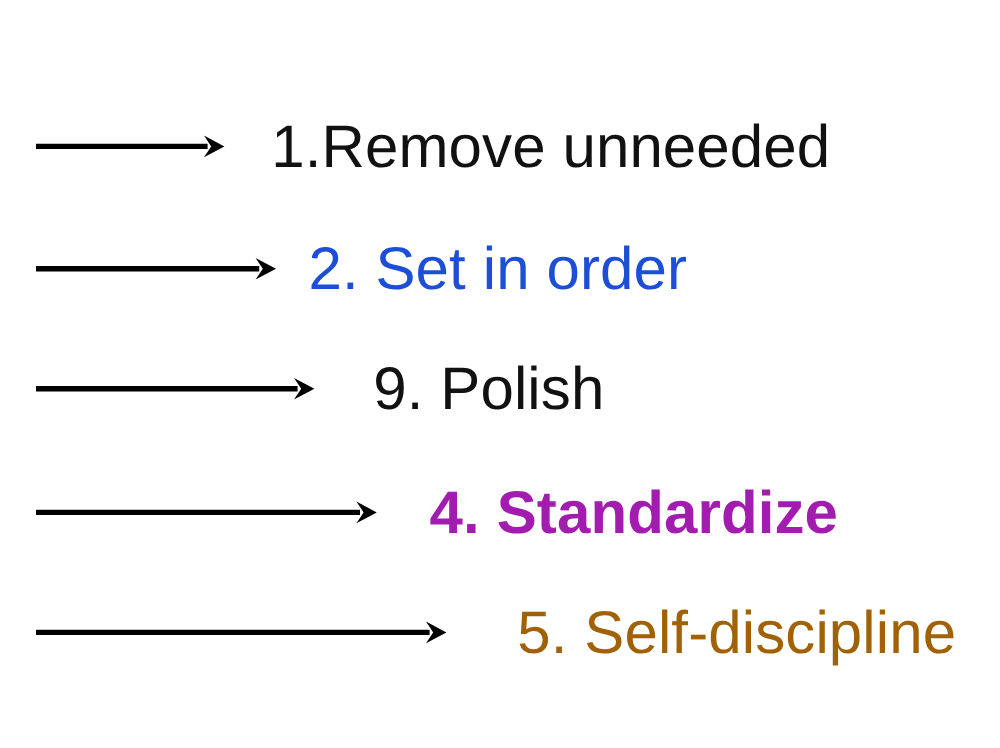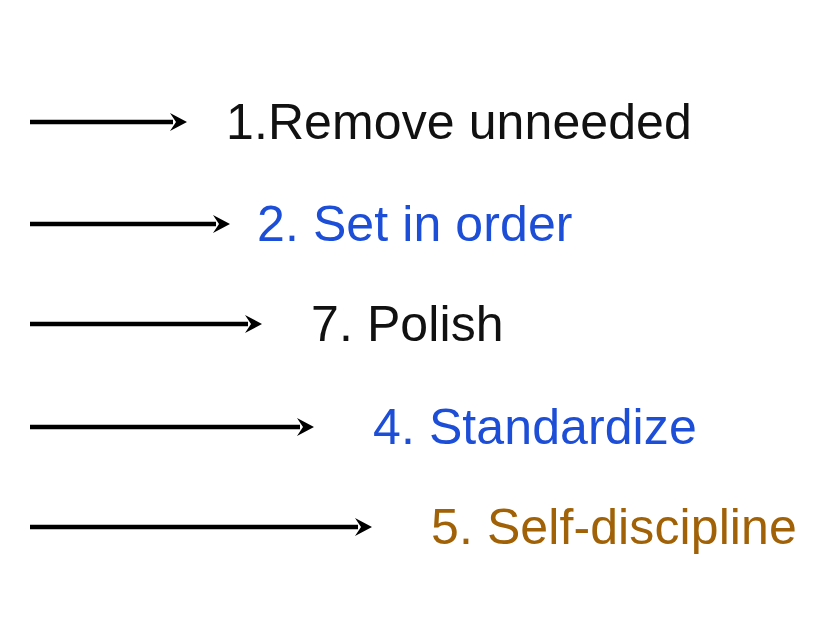--- a/index.html
+++ b/index.html
@@ -71,30 +71,30 @@
       </div>
       <div class="step-label" style="left: 257px; color: #1d4ed8;">2. Set in order</div>
     </div>
     <div class="step-row" style="top: 294px;">
       <div class="arrow-wrap" style="width: 268px;">
         <svg class="arrow-svg" width="268" height="60" viewBox="0 0 268 60">
           <line x1="30" y1="30" x2="248" y2="30" stroke="#000000" stroke-width="4.5" stroke-linecap="butt"></line>
           <path d="M 262 30 L 245 21 L 251 30 L 245 39 Z" fill="#000000"></path>
         </svg>
       </div>
-      <div class="step-label" style="left: 311px; color: rgb(17, 17, 17);">7. Polish</div>
+      <div class="step-label" style="left: 311px; color: rgb(17, 17, 17);">9. Polish</div>
     </div>
     <div class="step-row" style="top: 397px;">
       <div class="arrow-wrap" style="width: 320px;">
         <svg class="arrow-svg" width="320" height="60" viewBox="0 0 320 60">
           <line x1="30" y1="30" x2="300" y2="30" stroke="#000000" stroke-width="4.5" stroke-linecap="butt"></line>
           <path d="M 314 30 L 297 21 L 303 30 L 297 39 Z" fill="#000000"></path>
         </svg>
       </div>
-      <div class="step-label" style="left: 373px; color: #1d4ed8;">4. Standardize</div>
+      <div class="step-label" style="left: 358px; color: #a21caf; font-weight: bold;">4. Standardize</div>
     </div>
     <div class="step-row" style="top: 497px;">
       <div class="arrow-wrap" style="width: 378px;">
         <svg class="arrow-svg" width="378" height="60" viewBox="0 0 378 60">
           <line x1="30" y1="30" x2="358" y2="30" stroke="#000000" stroke-width="4.5" stroke-linecap="butt"></line>
           <path d="M 372 30 L 355 21 L 361 30 L 355 39 Z" fill="#000000"></path>
         </svg>
       </div>
       <div class="step-label" style="left: 431px; color: #a16207;">5. Self-discipline</div>
     </div>

